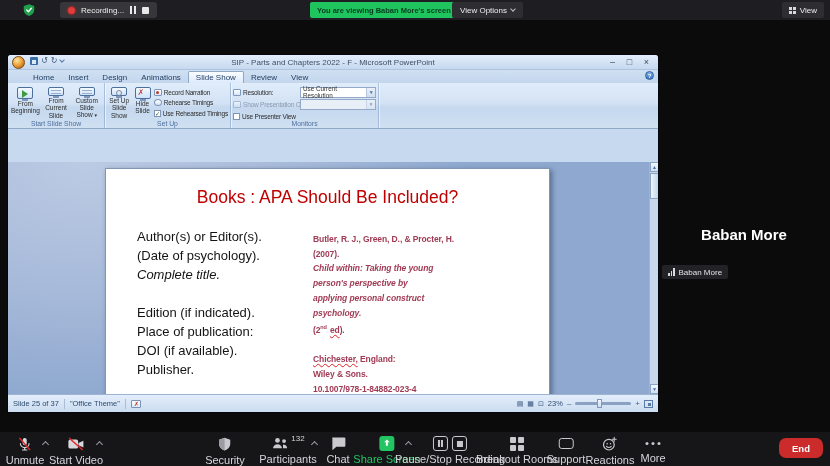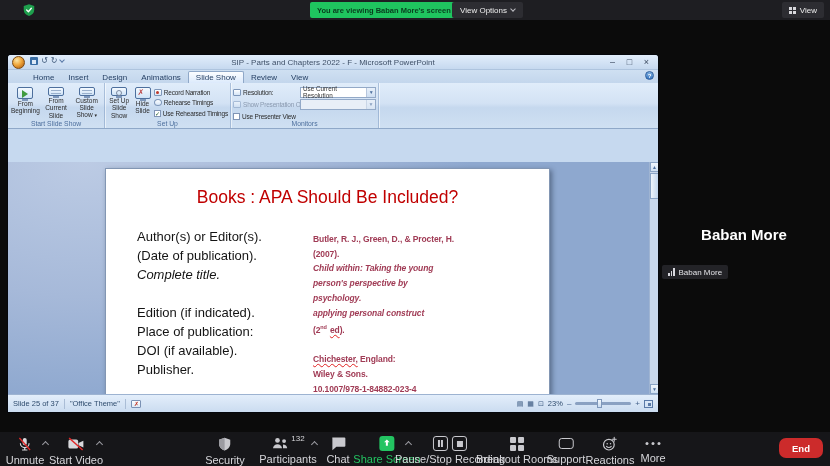--- a/index.html
+++ b/index.html
@@ -171,20 +171,29 @@
 </head>
 <body>
 
 <div class="screen">
 
   <div class="topbar">
     <svg class="shield-badge" viewBox="0 0 24 24">
       <path d="M12 2l9 3.2v6.3c0 5.4-3.8 9.3-9 10.7-5.2-1.4-9-5.3-9-10.7V5.2z" fill="#1ea04d"></path>
       <path d="M8 12l3 3 5-6" fill="none" stroke="#fff" stroke-width="2.2" stroke-linecap="round" stroke-linejoin="round"></path>
     </svg>
+    <div class="rec-pill">
+      <span class="rec-dot"></span>
+      <span class="rec-label">Recording...</span>
+      <span class="rec-pause">
+          <i></i>
+          <i></i>
+        </span>
+      <span class="rec-stop"></span>
+    </div>
     <div class="banner">You are viewing Baban More's screen</div>
     <div class="viewopt">
       <span>View Options</span>
       <span class="chev-dn"></span>
     </div>
     <div class="viewbtn">
       <span class="gridicon">
           <i></i>
           <i></i>
           <i></i>
@@ -312,35 +321,35 @@
         </div>
         <div class="rlabel">Monitors</div>
       </div>
     </div>
 
     <div class="ppt-workspace">
       <div class="slide">
         <div class="slide-title">Books : APA Should Be Included?</div>
         <div class="leftblock">
           <div>Author(s) or Editor(s).</div>
-          <div>(Date of publication).</div>
+          <div>(Date of psychology).</div>
           <div class="it">Complete title.</div>
           <div class="gap19"></div>
           <div>Edition (if indicated).</div>
           <div>Place of publication:</div>
           <div>DOI (if available).</div>
           <div>Publisher.</div>
         </div>
         <div class="cit">
           <div>Butler, R. J., Green, D., &amp; Procter, H.</div>
           <div>(2007).</div>
           <div class="it">Child within: Taking the young</div>
           <div class="it">person's perspective by</div>
+          <div class="it">applying personal construct</div>
           <div class="it">psychology.</div>
-          <div class="it">applying personal construct</div>
           <div>
             <span>(2</span><sup>nd</sup><span class="misspell ml3">ed</span><span>).</span>
           </div>
           <div class="cit-gap"></div>
           <div>
             <span class="misspell">Chichester,</span><span> England:</span>
           </div>
           <div>Wiley &amp; Sons.</div>
           <div>10.1007/978-1-84882-023-4</div>
         </div>

